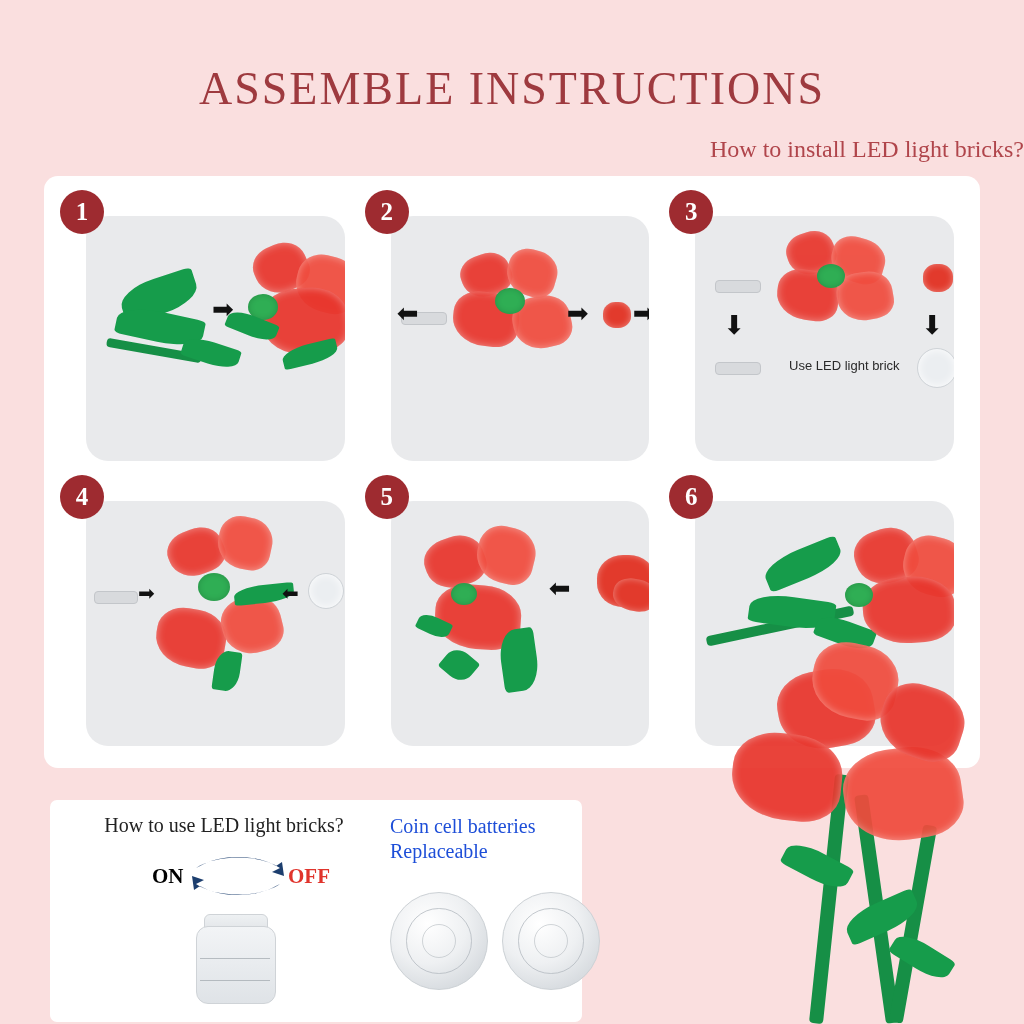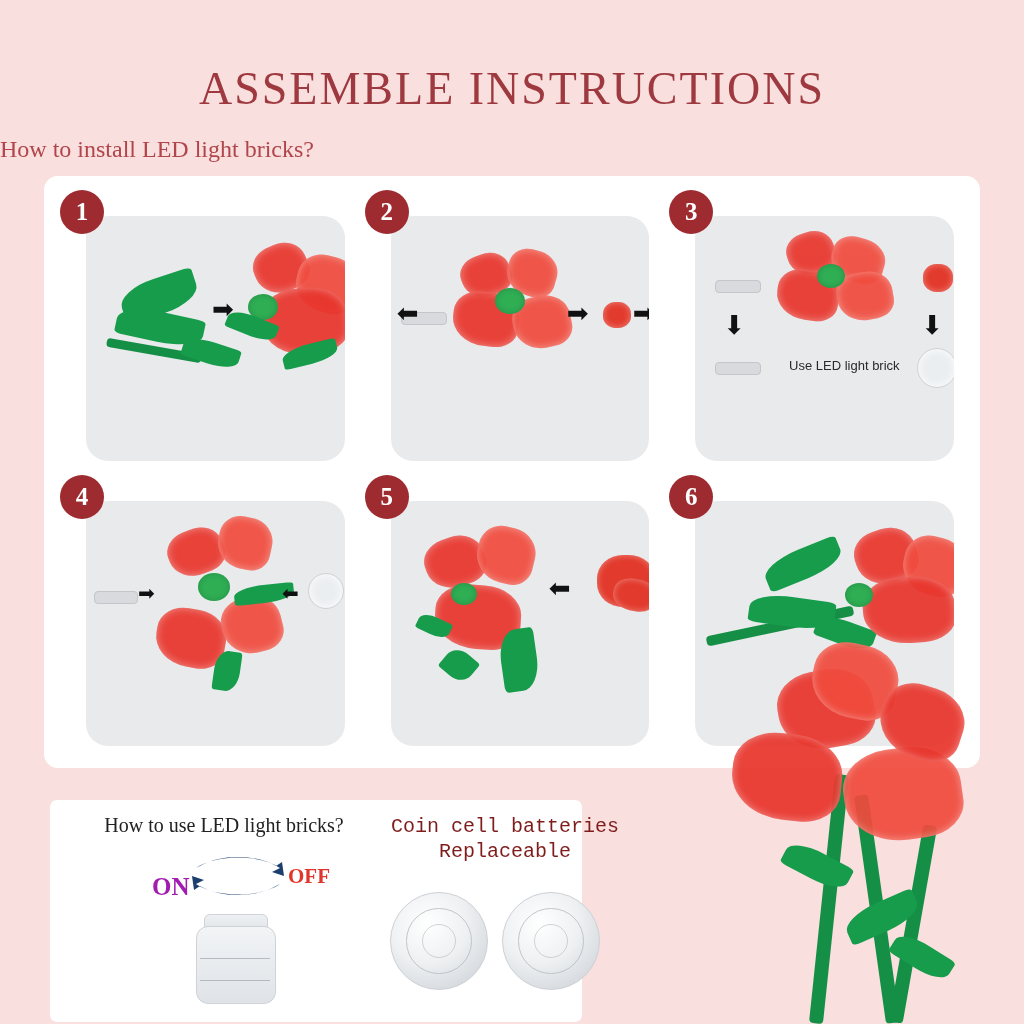--- a/index.html
+++ b/index.html
@@ -16,21 +16,21 @@
     position:absolute;top:22px;left:0;width:100%;
     text-align:center;
     font-family:"Liberation Serif", serif;
     font-size:46px;
     letter-spacing:2px;
     color:#9e3a3f;
     font-weight:400;
   }
   .subtitle{
     position:absolute;top:96px;left:0;width:100%;
-    text-align:left;
+    text-align:right;
     font-size:24px;
     color:#b0454b;
     font-family:"Liberation Serif", serif;
   }
 
   .steps-panel{
     position:absolute;left:44px;top:136px;
     width:936px;height:592px;
     background:#ffffff;
     border-radius:14px;
@@ -83,27 +83,27 @@
   .led-panel{
     position:absolute;left:50px;top:760px;
     width:532px;height:222px;
     background:#fff;border-radius:7px;
   }
   .led-head{
     position:absolute;left:24px;top:14px;width:300px;text-align:center;
     font-size:20px;color:#222;font-family:"Liberation Serif", serif;
   }
   .onoff{position:absolute;left:86px;top:52px;width:200px;height:46px;}
-  .on-label{position:absolute;left:16px;top:21px;color:#a21caf;font-size:25px;font-weight:bold;font-family:"Liberation Serif",serif;}
+  .on-label{position:absolute;left:16px;top:12px;color:#000000;font-size:21px;font-weight:bold;font-family:"Liberation Serif",serif;}
   .off-label{position:absolute;right:6px;top:12px;color:#e0342c;font-size:21px;font-weight:bold;font-family:"Liberation Serif",serif;}
   .switch-svg{position:absolute;left:52px;top:2px;}
 
   .battery-head{
-    position:absolute;left:340px;top:14px;width:230px;text-align:center;
-    font-size:20px;color:#7f1d1d;line-height:1.25;font-family:Liberation Mono, monospace;
+    position:absolute;left:340px;top:14px;width:230px;text-align:left;
+    font-size:20px;color:#1d4ed8;line-height:1.25;font-family:Liberation Serif, serif;
   }
   .model-text{
     position:absolute;left:330px;top:190px;width:250px;text-align:center;
     font-size:18px;color:#222;font-family:"Liberation Serif", serif;
   }
 
   .coin{
     position:absolute;border-radius:50%;
     background:radial-gradient(circle at 38% 32%, #ffffff 0%, #eef0f2 45%, #d9dde1 75%, #c9ced3 100%);
     border:1px solid #ccd1d5;

